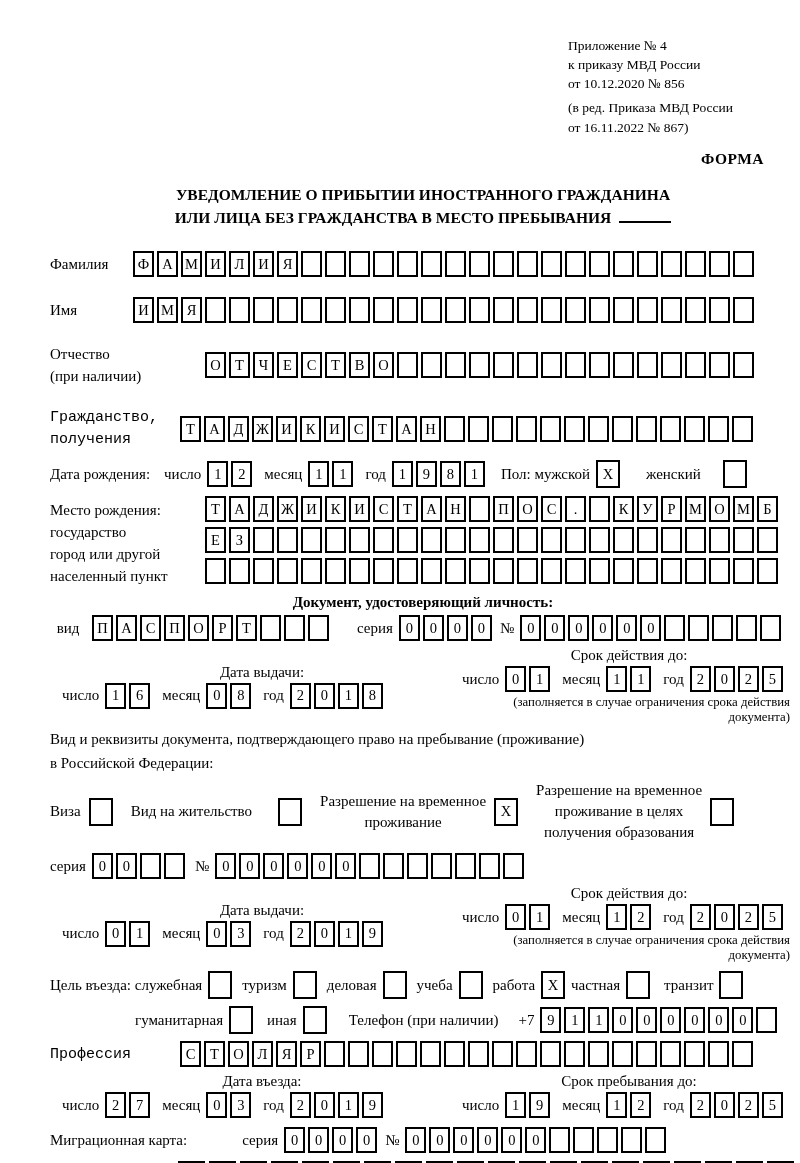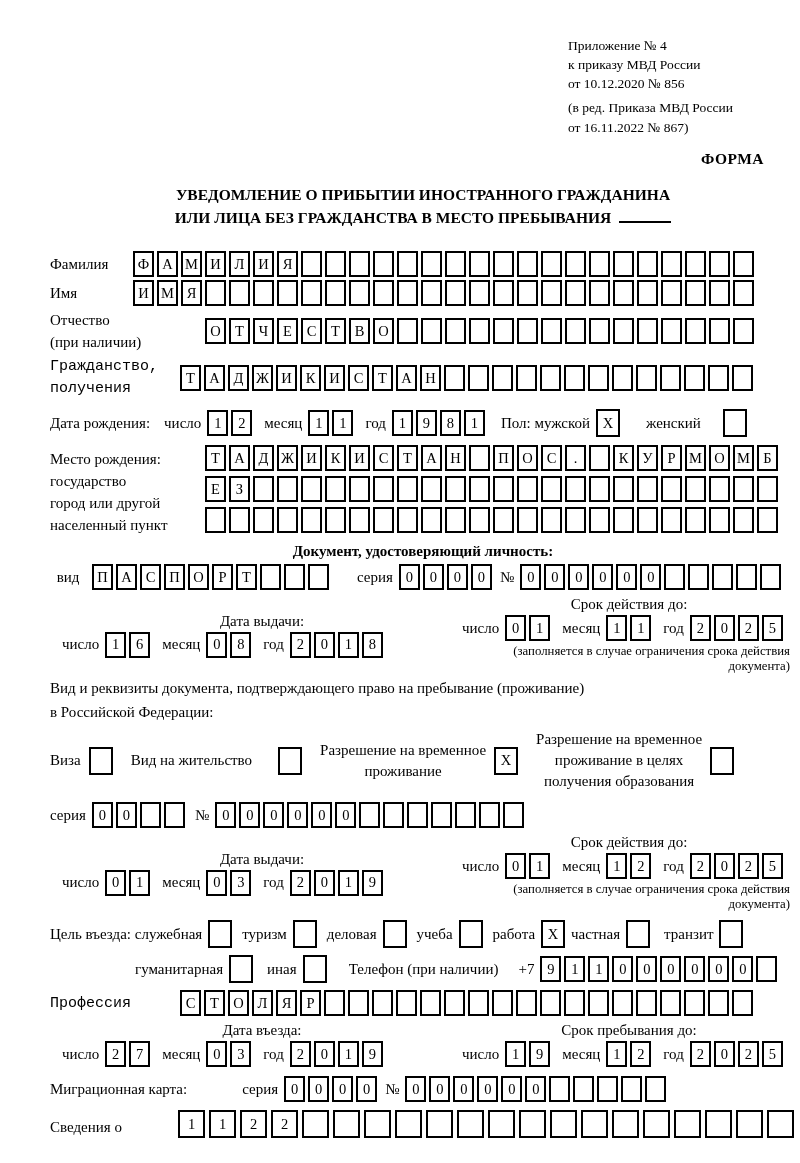--- a/index.html
+++ b/index.html
@@ -18,21 +18,21 @@
   .sec{margin-top:24px;margin-left:13px;font-weight:bold;font-size:14.6px;letter-spacing:.2px;white-space:nowrap;}
   
   .row{display:flex;align-items:center;}
   .row .lbl{flex:0 0 auto;}
   .cells{display:flex;gap:3px;flex:0 0 auto;flex-wrap:nowrap;}
   .cell{box-sizing:border-box;width:21px;height:26px;border:2px solid #000;background:#fff;
         display:flex;align-items:center;justify-content:center;font-size:14.5px;flex:0 0 auto;}
   .cbwrap .cell{width:24px;height:28px;}
   .widecells .cell{width:27px;height:28px;}
   .widecells{gap:4px;}
-  .mt3{margin-top:3px;} .mt4{margin-top:4px;} .mt8{margin-top:8px;} .mt9{margin-top:9px;}
+  .mt3{margin-top:20px;} .mt4{margin-top:4px;} .mt8{margin-top:8px;} .mt9{margin-top:9px;}
   .w83{width:83px;} .w130{width:130px;font-family:Liberation Mono, monospace;} .w155{width:155px;} .w128{width:128px;}
   .stack div{line-height:22px;}
   .mrrows .cells{margin-bottom:5px;}
   .center-b{font-weight:bold;text-align:center;margin-top:5px;}
   .dhead{text-align:center;margin-bottom:2px;}
   .dg{flex:0 0 auto;}
   .dgl{margin-left:12px;width:400px;}
   .dgr{margin-left:auto;margin-right:8px;width:334px;}
   .dcells{display:flex;align-items:center;}
   .dcells .t{margin-right:6px;}

